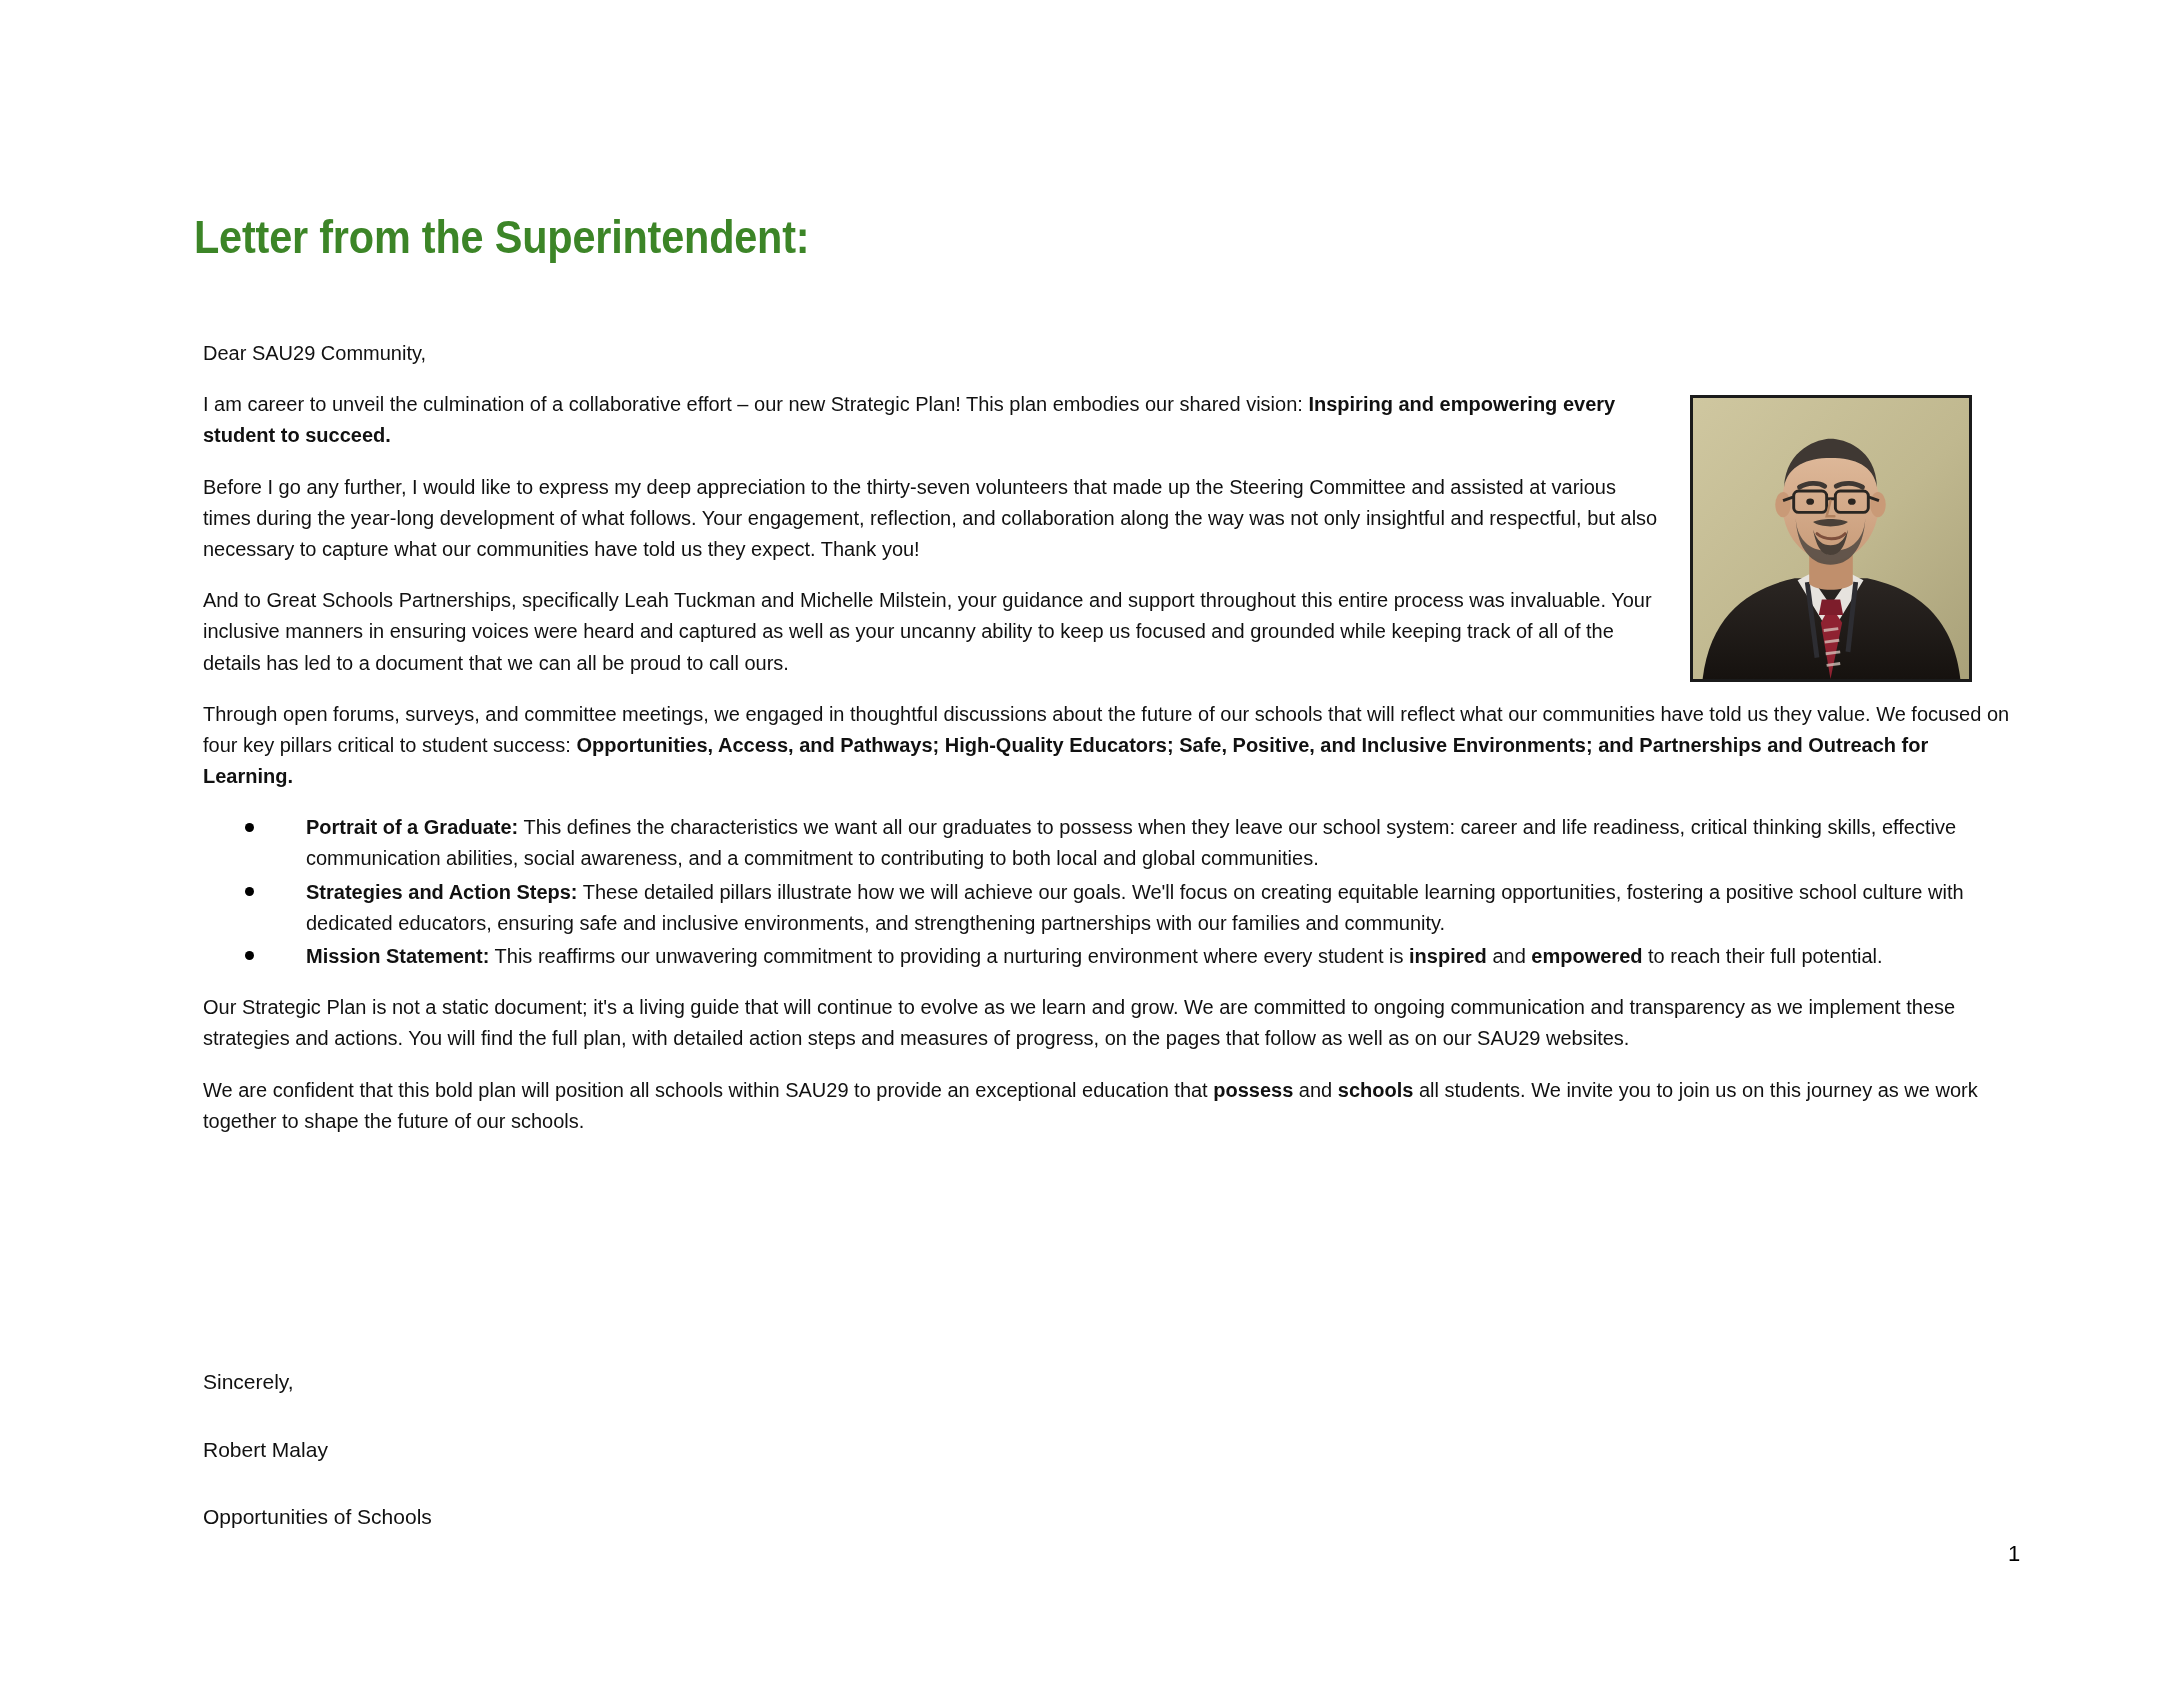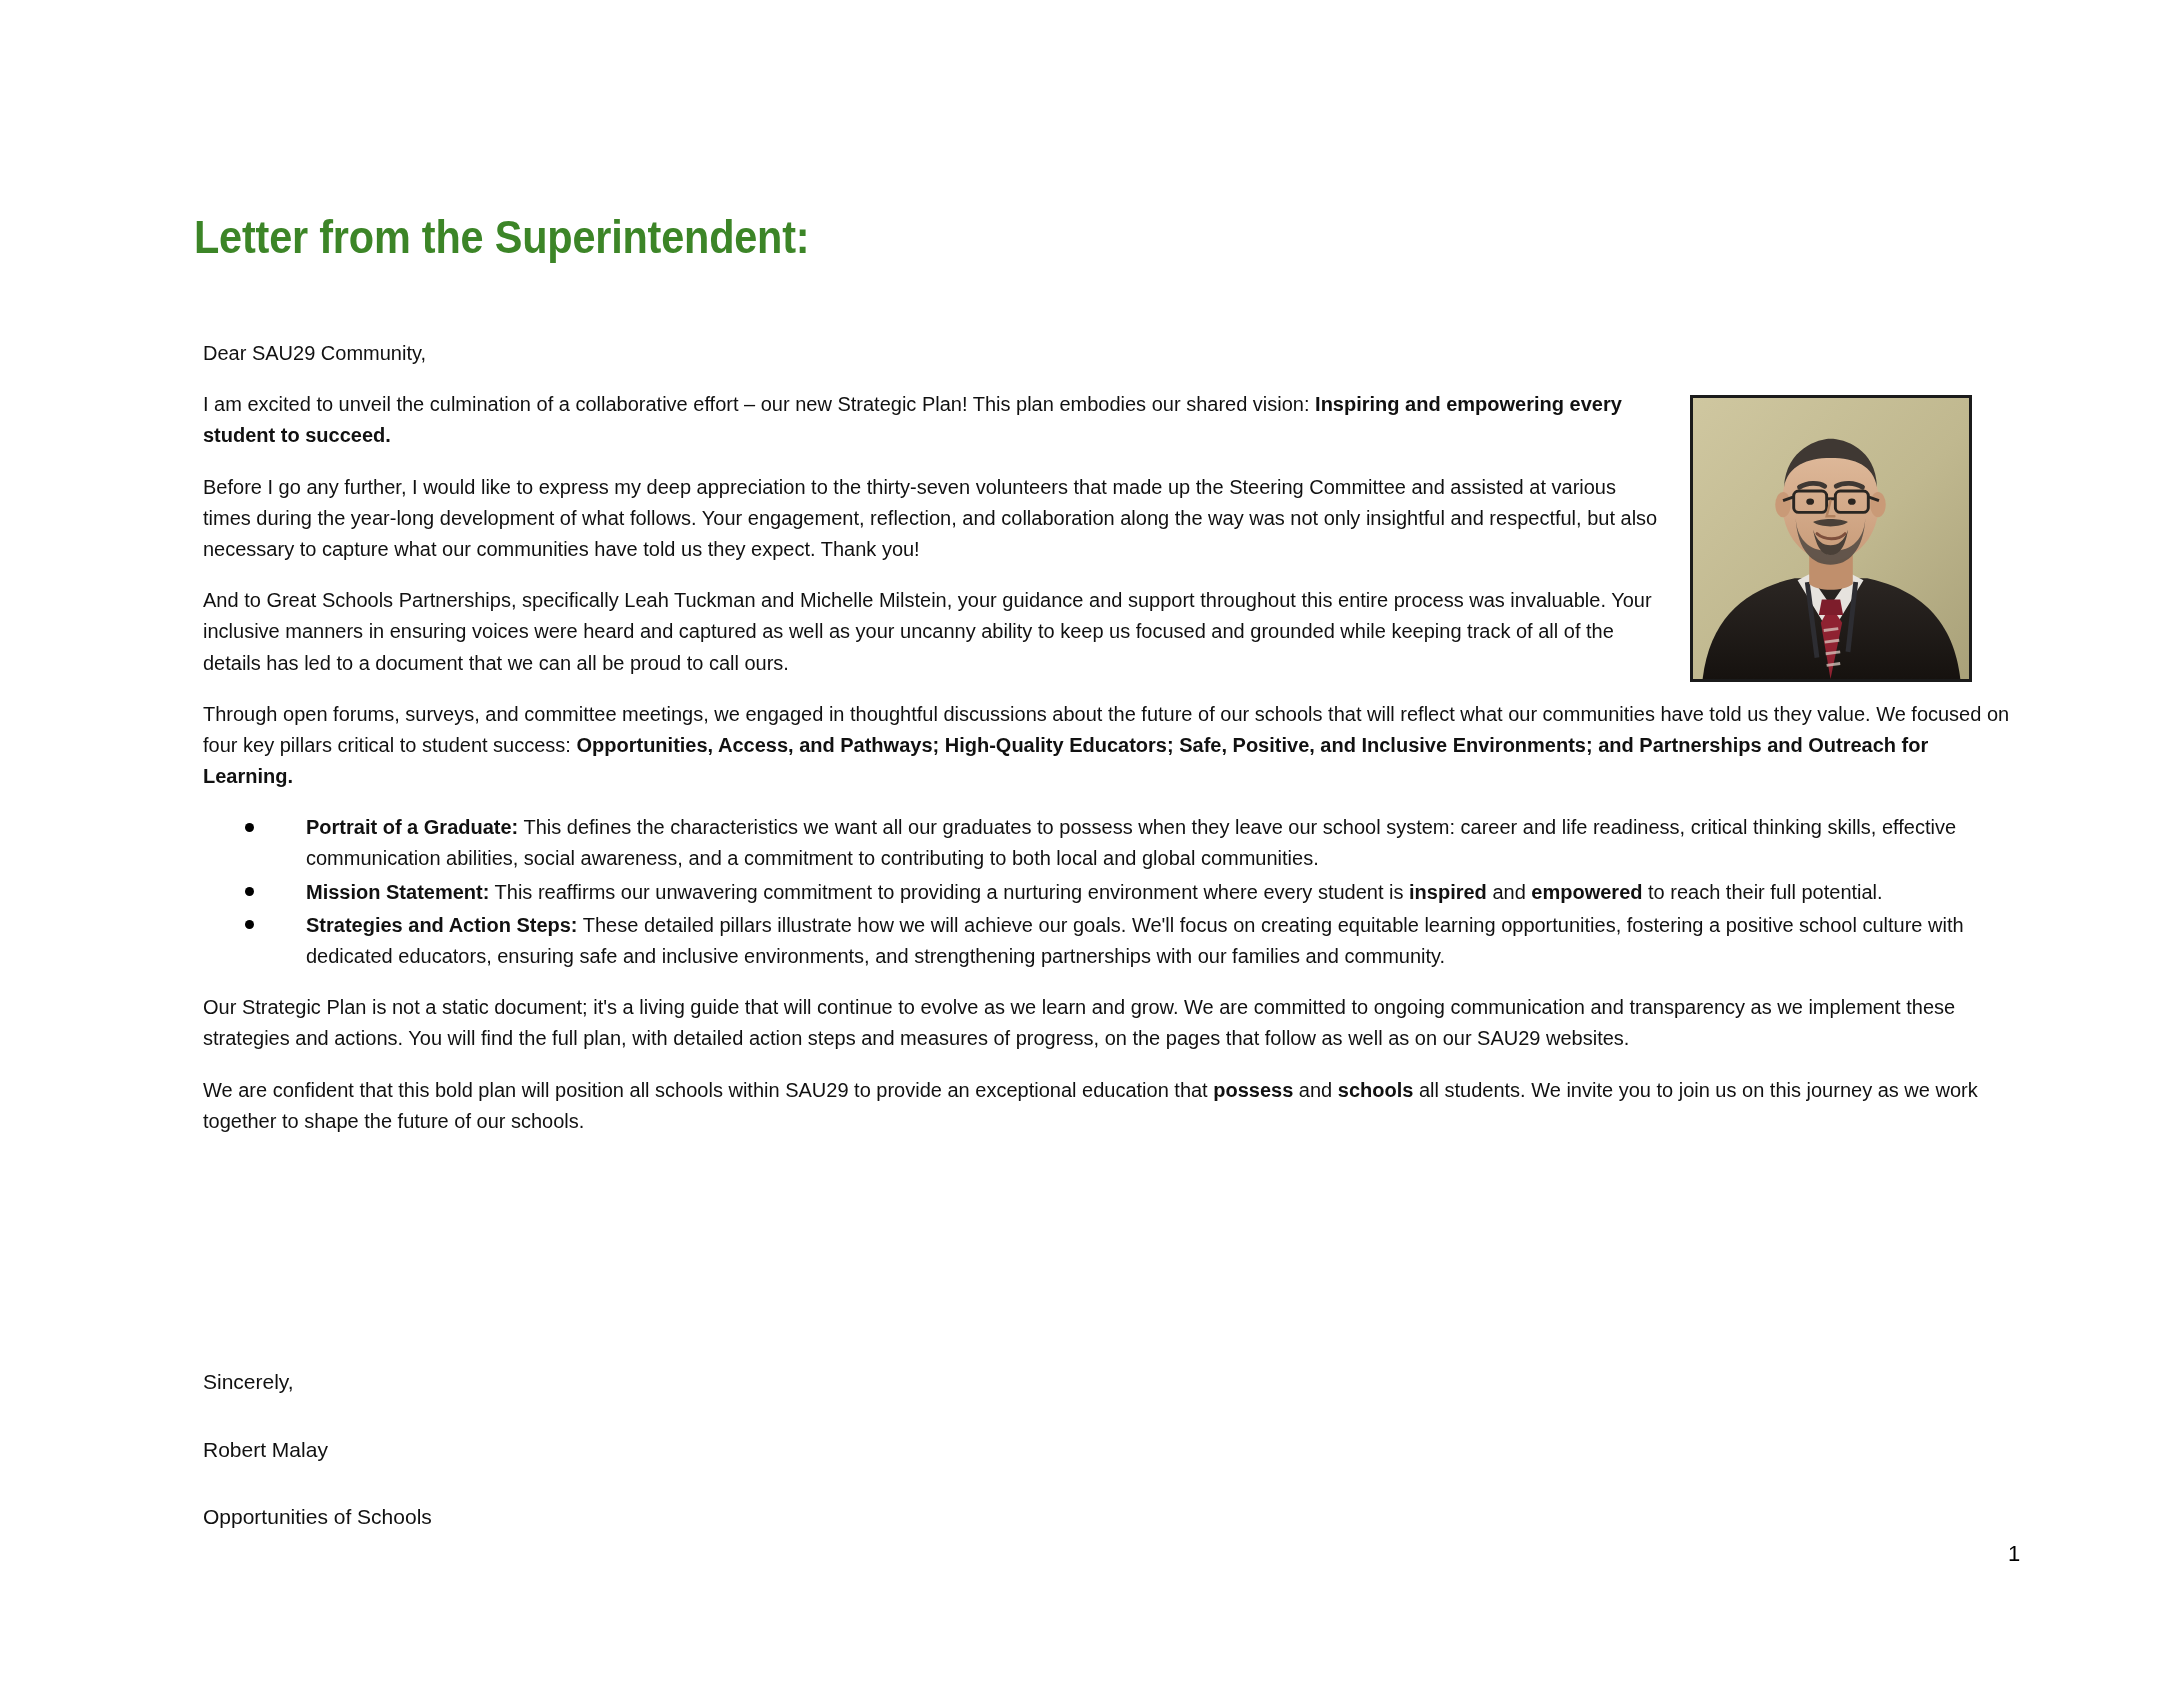--- a/index.html
+++ b/index.html
@@ -192,38 +192,38 @@
       <path d="M 142 106 L 138 122 L 146 122" stroke="#b1825f" stroke-width="2.5" fill="none" stroke-linecap="round"></path>
 
       <path d="M 128 140 C 136 147 150 147 157 140" stroke="#7d4f3c" stroke-width="3" fill="none" stroke-linecap="round"></path>
     </svg>
   </div>
 
   <div class="letter-body">
 
     <p class="wide">Dear SAU29 Community,</p>
 
-    <p class="narrow"><span>I am excited to unveil the culmination of a collaborative effort – our new Strategic Plan! This plan embodies our shared vision: </span><b>Inspiring and empowering every student to succeed.</b></p>
+    <p class="narrow"><span>I am career to unveil the culmination of a collaborative effort – our new Strategic Plan! This plan embodies our shared vision: </span><b>Inspiring and empowering every student to succeed.</b></p>
 
     <p class="narrow">Before I go any further, I would like to express my deep appreciation to the thirty-seven volunteers that made up the Steering Committee and assisted at various times during the year-long development of what follows.  Your engagement, reflection, and collaboration along the way was not only insightful and respectful, but also necessary to capture what our communities have told us they expect.  Thank you!</p>
 
     <p class="narrow">And to Great Schools Partnerships, specifically Leah Tuckman and Michelle Milstein, your guidance and support throughout this entire process was invaluable.  Your inclusive manners in ensuring voices were heard and captured as well as your uncanny ability to keep us focused and grounded while keeping track of all of the details has led to a document that we can all be proud to call ours.</p>
 
     <p class="wide"><span>Through open forums, surveys, and committee meetings, we engaged in thoughtful discussions about the future of our schools that will reflect what our communities have told us they value. We focused on four key pillars critical to student success: </span><b>Opportunities, Access, and Pathways; High-Quality Educators; Safe, Positive, and Inclusive Environments; and Partnerships and Outreach for Learning.</b></p>
 
 
     <ul class="glimpse-list">
       <li>
         <span class="bullet-dot"></span><b>Portrait of a Graduate:</b><span> This defines the characteristics we want all our graduates to possess when they leave our school system: career and life readiness, critical thinking skills, effective communication abilities, social awareness, and a commitment to contributing to both local and global communities.</span>
       </li>
       <li>
-        <span class="bullet-dot"></span><b>Mission Statement:</b><span> This reaffirms our unwavering commitment to providing a nurturing environment where every student is </span><b>inspired</b><span> and </span><b>empowered</b><span> to reach their full potential.</span>
+        <span class="bullet-dot"></span><b>Strategies and Action Steps:</b><span> These detailed pillars illustrate how we will achieve our goals. We'll focus on creating equitable learning opportunities, fostering a positive school culture with dedicated educators, ensuring safe and inclusive environments, and strengthening partnerships with our families and community.</span>
       </li>
       <li>
-        <span class="bullet-dot"></span><b>Strategies and Action Steps:</b><span> These detailed pillars illustrate how we will achieve our goals. We'll focus on creating equitable learning opportunities, fostering a positive school culture with dedicated educators, ensuring safe and inclusive environments, and strengthening partnerships with our families and community.</span>
+        <span class="bullet-dot"></span><b>Mission Statement:</b><span> This reaffirms our unwavering commitment to providing a nurturing environment where every student is </span><b>inspired</b><span> and </span><b>empowered</b><span> to reach their full potential.</span>
       </li>
     </ul>
 
     <p class="wide">Our Strategic Plan is not a static document; it's a living guide that will continue to evolve as we learn and grow. We are committed to ongoing communication and transparency as we implement these strategies and actions. You will find the full plan, with detailed action steps and measures of progress, on the pages that follow as well as on our SAU29 websites.</p>
 
     <p class="wide"><span>We are confident that this bold plan will position all schools within SAU29 to provide an exceptional education that </span><b>possess</b><span> and </span><b>schools</b><span> all students. We invite you to join us on this journey as we work together to shape the future of our schools.</span></p>
 
   </div>
 
   <div class="signature">

